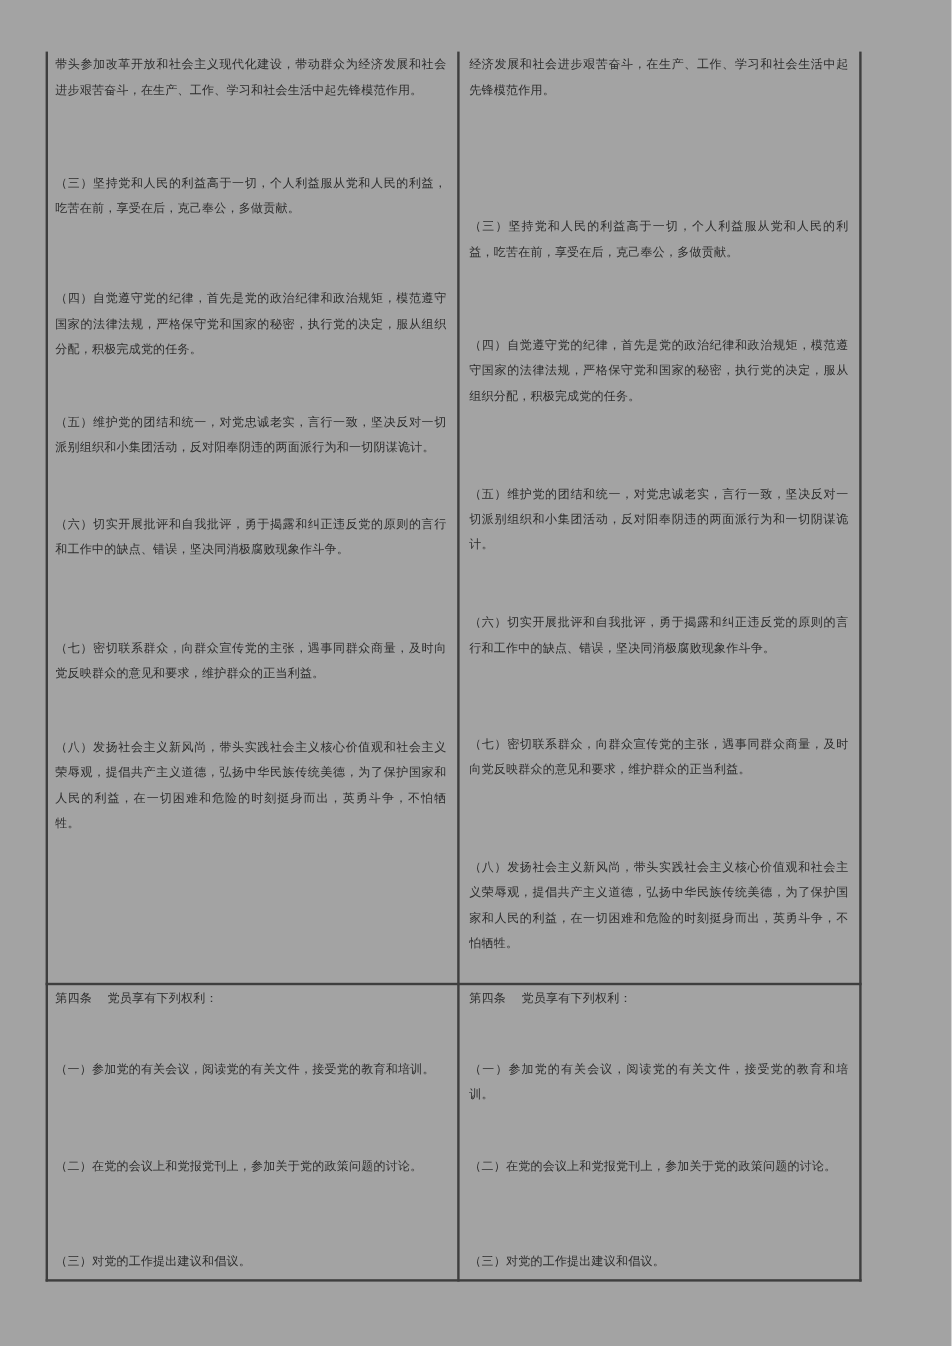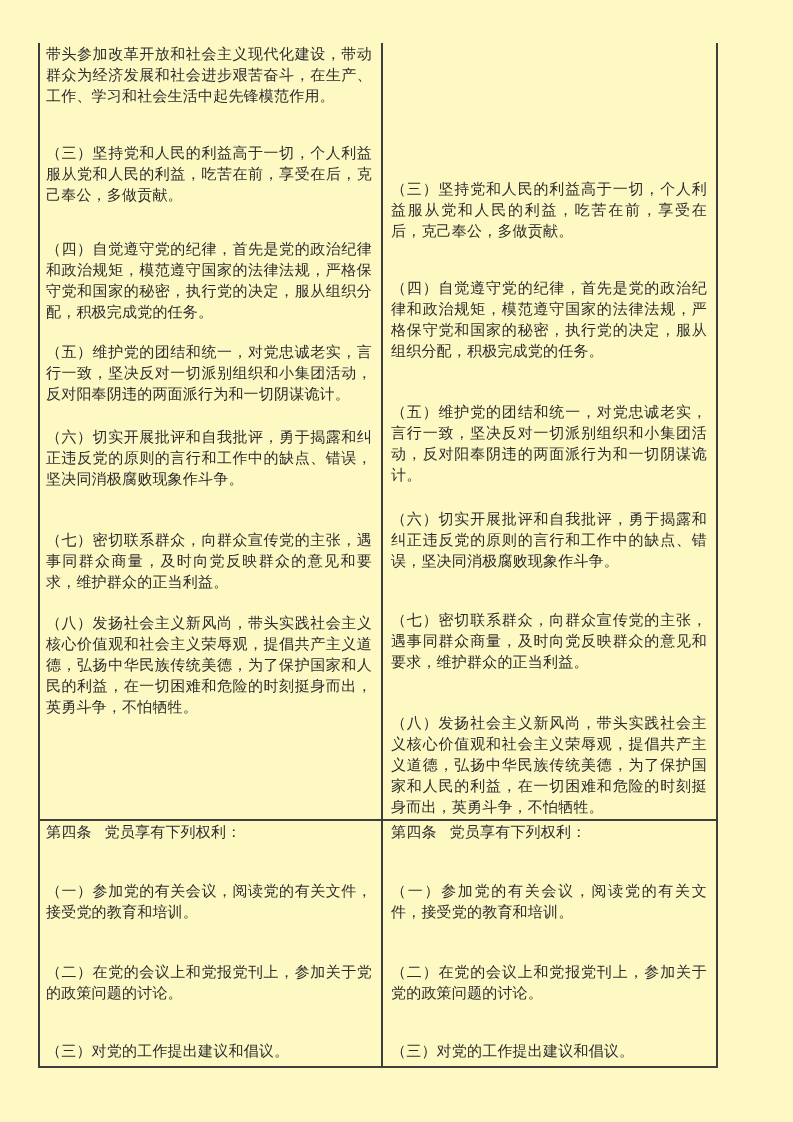--- a/index.html
+++ b/index.html
@@ -1,22 +1,22 @@
 <!DOCTYPE html>
 <html><head>
 <meta charset="utf-8">
 <style>
   html,body{margin:0;padding:0;background:#ffffff;}
   .page{
     position:relative;
     width:793px;height:1122px;
-    background:#fef9c3;
+    background:#a3a3a3;
     font-family:"Liberation Serif","DejaVu Serif",serif;
     color:#2d2d2d;
-    font-size:15px;
+    font-size:10px;
     line-height:21px;
     overflow:hidden;
   }
   .vline{position:absolute;top:43px;width:2px;height:1025px;background:#3e3e3e;}
   .hline{position:absolute;left:38px;width:680px;height:2px;background:#3e3e3e;}
   .para{
     position:absolute;
     text-align:justify;
     text-justify:inter-ideograph;
     letter-spacing:0.2px;
@@ -39,20 +39,21 @@
   <div class="hline" style="top:1066px"></div>
 
   <div class="para lcol" style="top:44px">带头参加改革开放和社会主义现代化建设，带动群众为经济发展和社会进步艰苦奋斗，在生产、工作、学习和社会生活中起先锋模范作用。</div>
   <div class="para lcol" style="top:143px">（三）坚持党和人民的利益高于一切，个人利益服从党和人民的利益，吃苦在前，享受在后，克己奉公，多做贡献。</div>
   <div class="para lcol" style="top:239px">（四）自觉遵守党的纪律，首先是党的政治纪律和政治规矩，模范遵守国家的法律法规，严格保守党和国家的秘密，执行党的决定，服从组织分配，积极完成党的任务。</div>
   <div class="para lcol" style="top:342px">（五）维护党的团结和统一，对党忠诚老实，言行一致，坚决反对一切派别组织和小集团活动，反对阳奉阴违的两面派行为和一切阴谋诡计。</div>
   <div class="para lcol" style="top:427px">（六）切实开展批评和自我批评，勇于揭露和纠正违反党的原则的言行和工作中的缺点、错误，坚决同消极腐败现象作斗争。</div>
   <div class="para lcol" style="top:530px">（七）密切联系群众，向群众宣传党的主张，遇事同群众商量，及时向党反映群众的意见和要求，维护群众的正当利益。</div>
   <div class="para lcol" style="top:613px">（八）发扬社会主义新风尚，带头实践社会主义核心价值观和社会主义荣辱观，提倡共产主义道德，弘扬中华民族传统美德，为了保护国家和人民的利益，在一切困难和危险的时刻挺身而出，英勇斗争，不怕牺牲。</div>
 
+  <div class="para rcol" style="top:44px">经济发展和社会进步艰苦奋斗，在生产、工作、学习和社会生活中起先锋模范作用。</div>
   <div class="para rcol" style="top:179px">（三）坚持党和人民的利益高于一切，个人利益服从党和人民的利益，吃苦在前，享受在后，克己奉公，多做贡献。</div>
   <div class="para rcol" style="top:278px">（四）自觉遵守党的纪律，首先是党的政治纪律和政治规矩，模范遵守国家的法律法规，严格保守党和国家的秘密，执行党的决定，服从组织分配，积极完成党的任务。</div>
   <div class="para rcol" style="top:402px">（五）维护党的团结和统一，对党忠诚老实，言行一致，坚决反对一切派别组织和小集团活动，反对阳奉阴违的两面派行为和一切阴谋诡计。</div>
   <div class="para rcol" style="top:509px">（六）切实开展批评和自我批评，勇于揭露和纠正违反党的原则的言行和工作中的缺点、错误，坚决同消极腐败现象作斗争。</div>
   <div class="para rcol" style="top:610px">（七）密切联系群众，向群众宣传党的主张，遇事同群众商量，及时向党反映群众的意见和要求，维护群众的正当利益。</div>
   <div class="para rcol" style="top:713px">（八）发扬社会主义新风尚，带头实践社会主义核心价值观和社会主义荣辱观，提倡共产主义道德，弘扬中华民族传统美德，为了保护国家和人民的利益，在一切困难和危险的时刻挺身而出，英勇斗争，不怕牺牲。</div>
 
   <div class="para lcol" style="top:822px">
     <span class="article-label">第四条</span><span class="label-gap"></span><span>党员享有下列权利：</span>
   </div>

